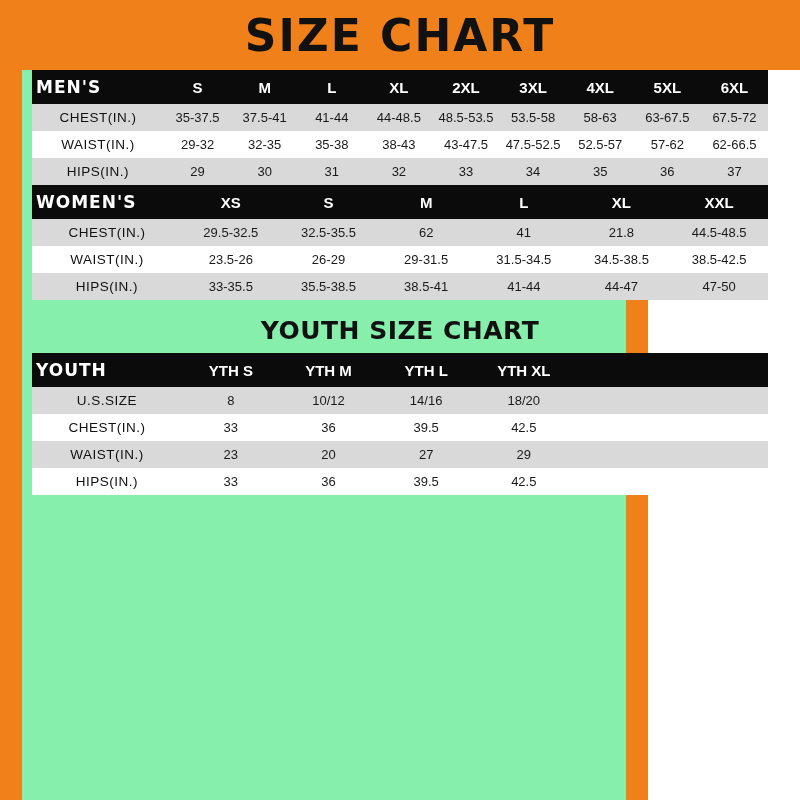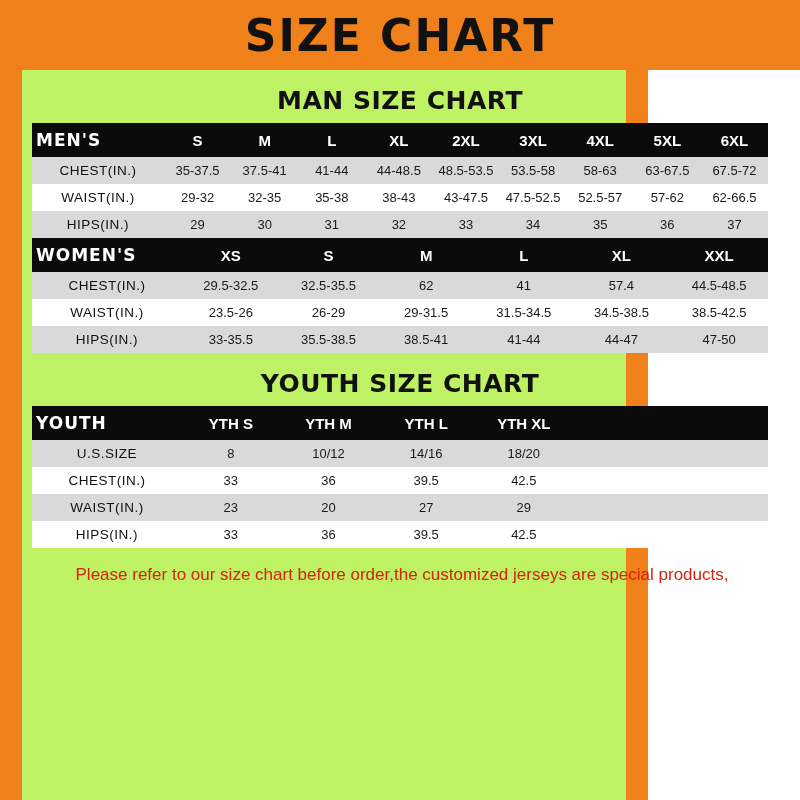--- a/index.html
+++ b/index.html
@@ -10,21 +10,21 @@
     width: 800px;
     height: 800px;
     background: #ffffff;
     font-family: "Liberation Sans", sans-serif;
     overflow: hidden;
   }
   .page {
     position: relative;
     width: 648px;
     height: 800px;
-    background: #bef264;
+    background: #86efac;
     box-sizing: border-box;
     border-left: 22px solid #f08019;
     border-right: 22px solid #f08019;
   }
   .header-band {
     position: relative;
     left: -22px;
     width: 800px;
     height: 70px;
     background: #f08019;
@@ -113,21 +113,20 @@
 <body>
 
 <div class="page">
 
   <div class="header-band">
     <div class="header-title">SIZE CHART</div>
   </div>
 
   <div class="content">
 
-    <div class="section-title">MAN SIZE CHART</div>
     <table class="size-table men">
       <colgroup>
         <col class="c0">
           <col>
           <col>
           <col>
           <col>
           <col>
           <col>
           <col>
@@ -209,21 +208,21 @@
           <th>XXL</th>
         </tr>
       </thead>
       <tbody>
         <tr class="shade">
           <td class="rowhead">CHEST(IN.)</td>
           <td>29.5-32.5</td>
           <td>32.5-35.5</td>
           <td>62</td>
           <td>41</td>
-          <td>57.4</td>
+          <td>21.8</td>
           <td>44.5-48.5</td>
         </tr>
         <tr class="plain">
           <td class="rowhead">WAIST(IN.)</td>
           <td>23.5-26</td>
           <td>26-29</td>
           <td>29-31.5</td>
           <td>31.5-34.5</td>
           <td>34.5-38.5</td>
           <td>38.5-42.5</td>
@@ -296,17 +295,16 @@
           <td>36</td>
           <td>39.5</td>
           <td>42.5</td>
           <td></td>
           <td></td>
         </tr>
       </tbody>
     </table>
 
     <div class="footer-note">
-      <span>Please refer to our size chart before order,the customized jerseys are special products,</span>
     </div>
 
   </div>
 </div>
 
 </body></html>

